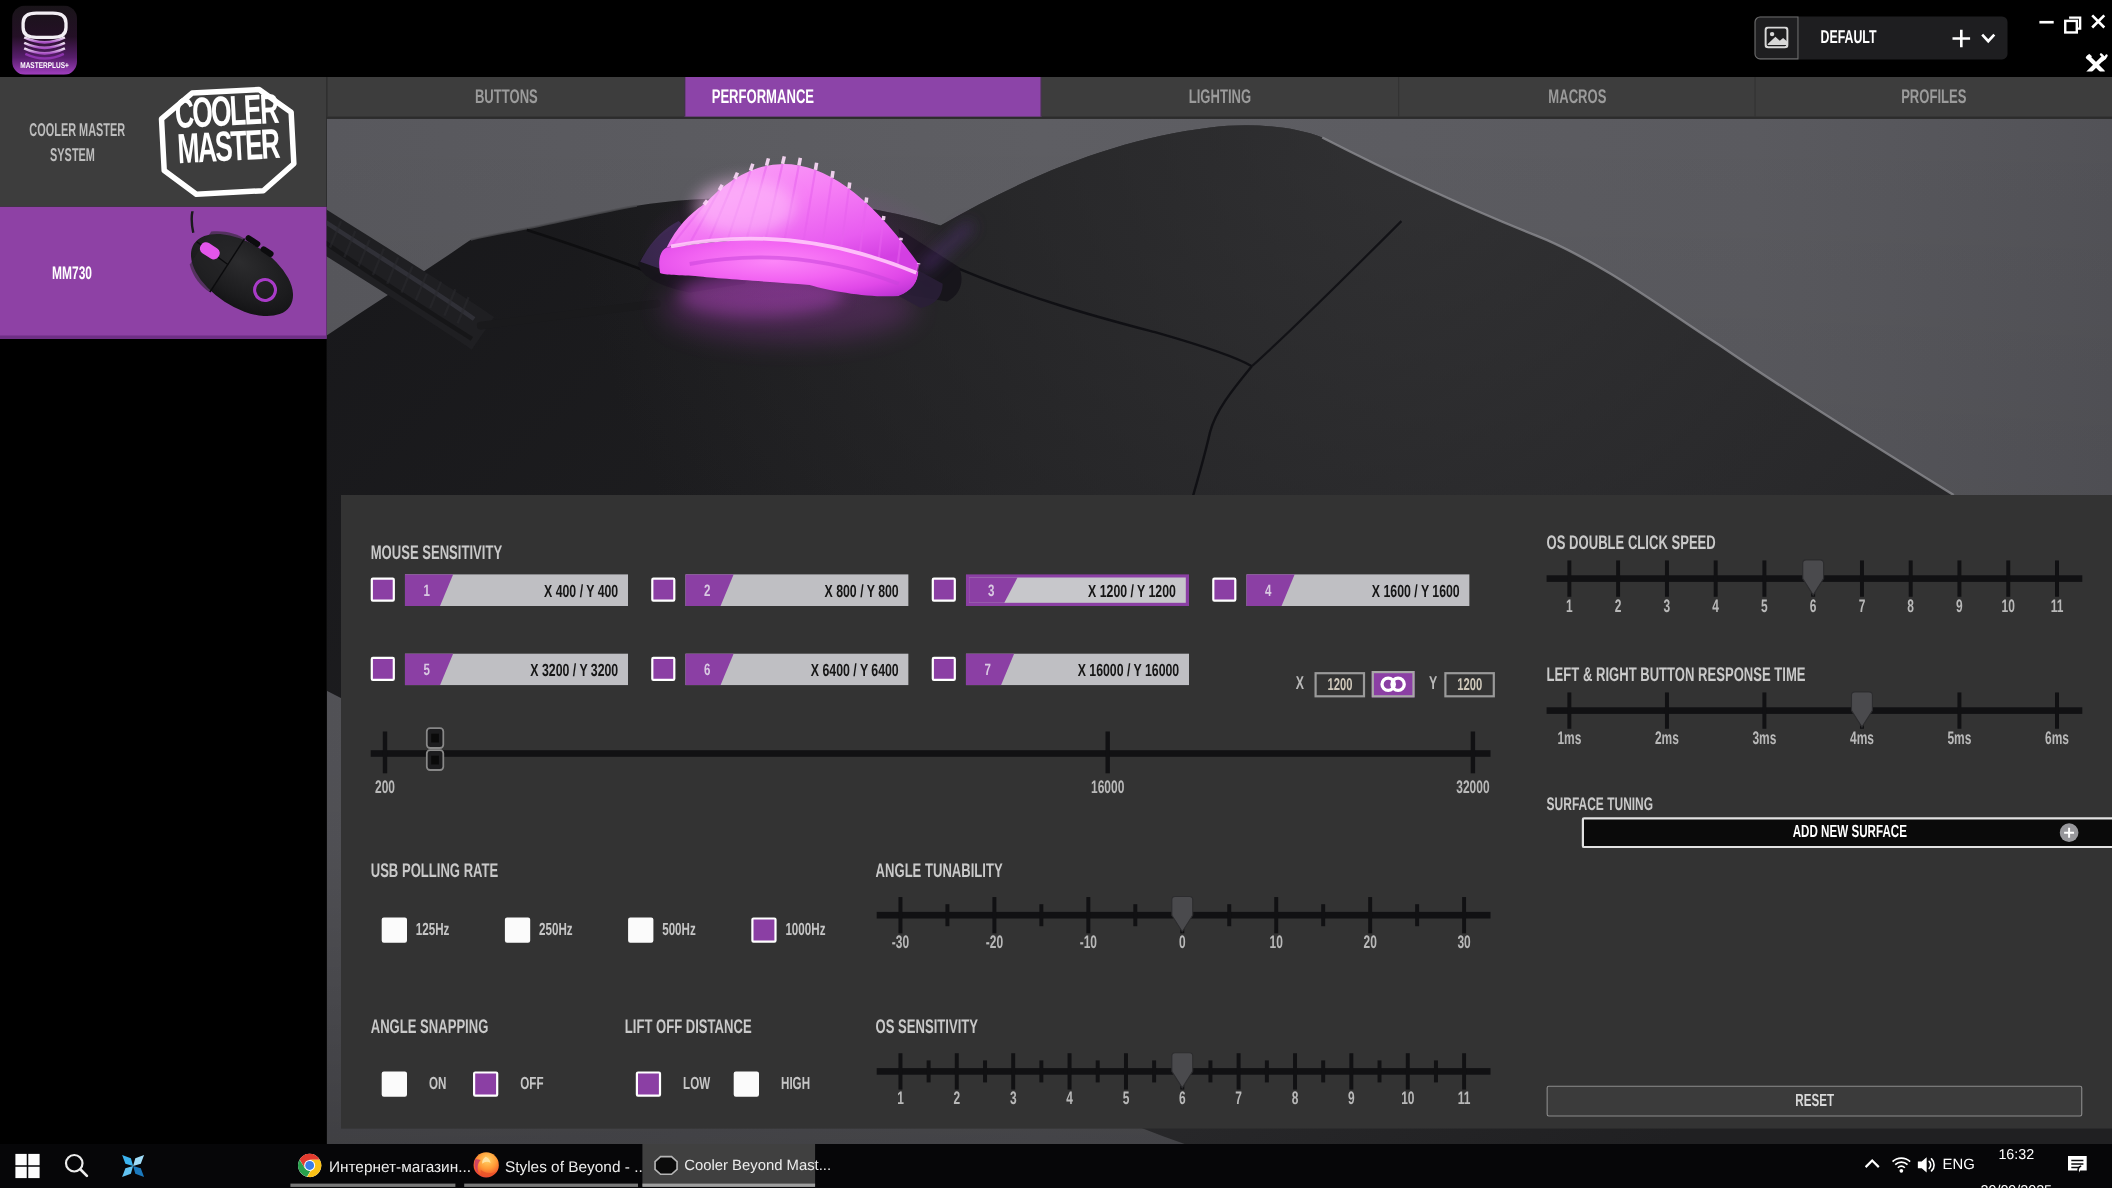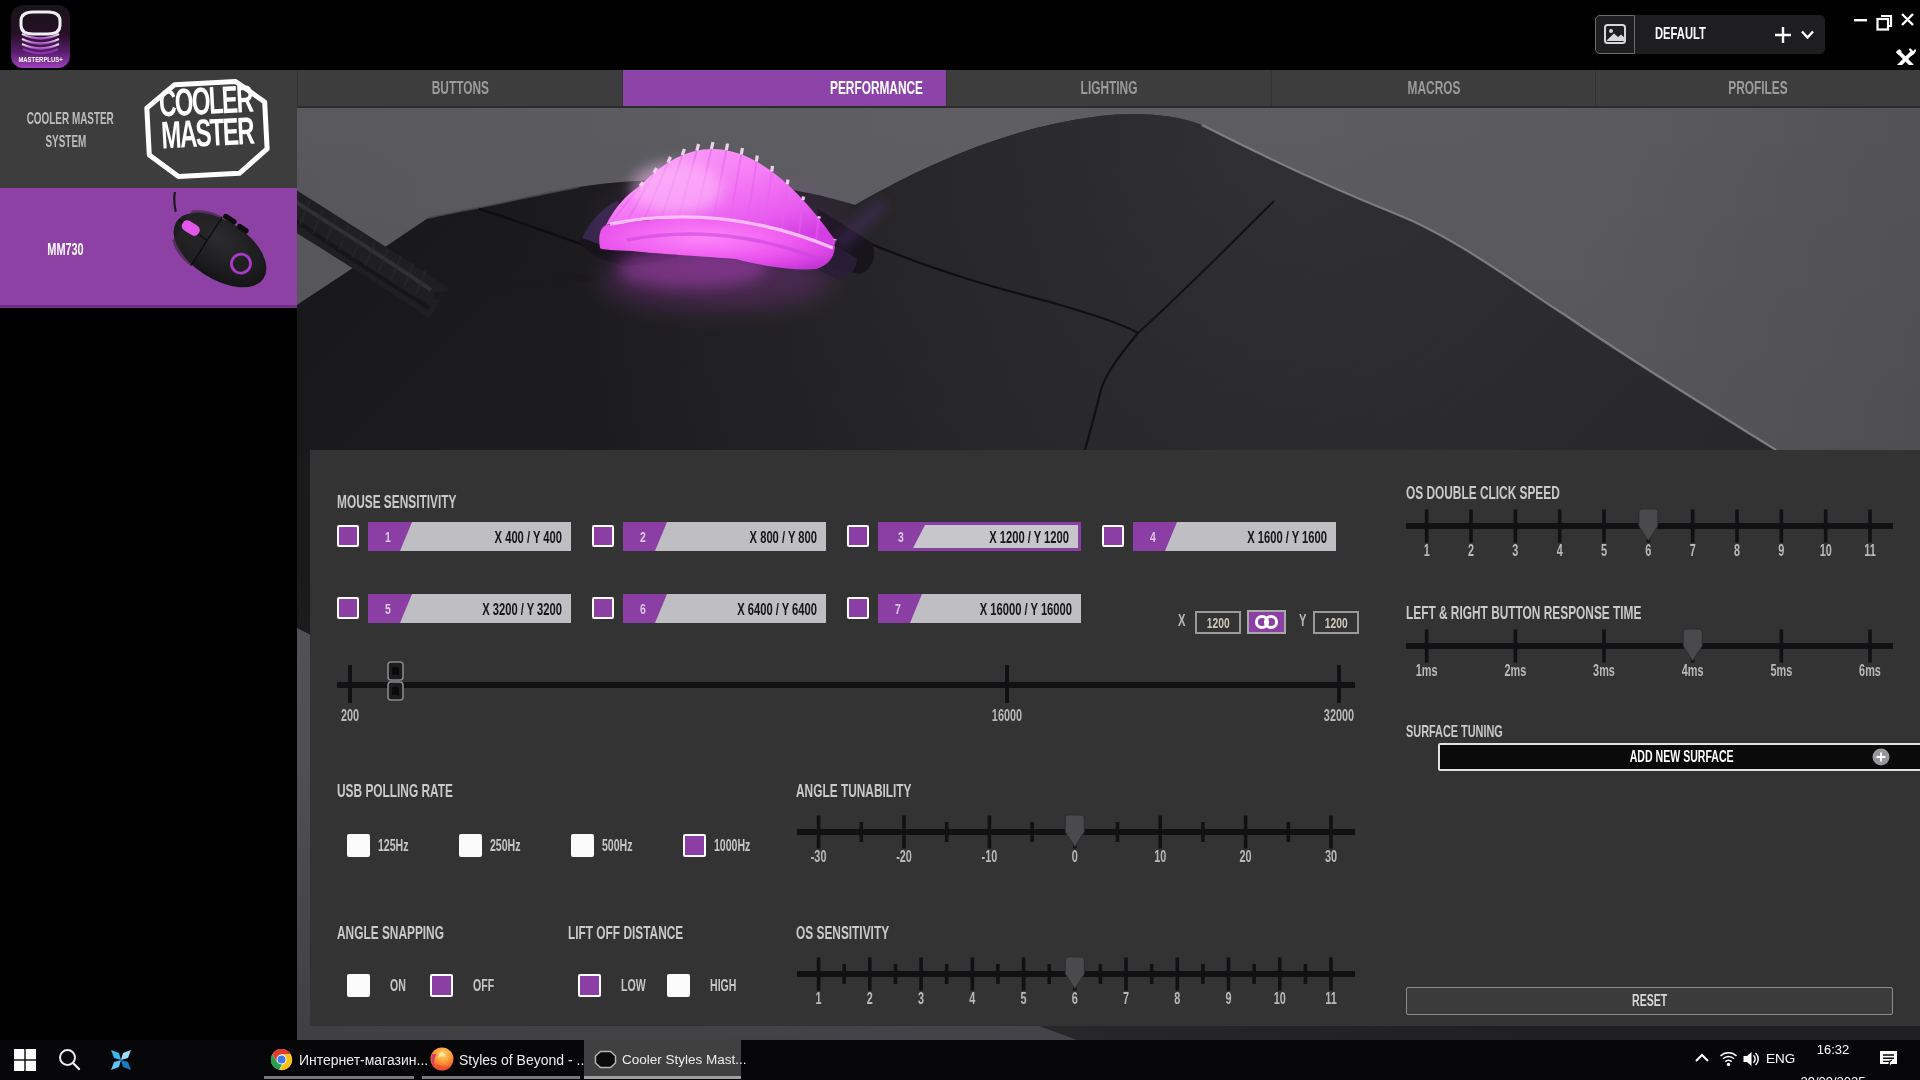--- a/index.html
+++ b/index.html
@@ -90,21 +90,21 @@
   <path d="M21 55 L 56 57" stroke="#0b0b0d" stroke-width="1.2"></path>
   <rect x="26" y="50" width="19" height="11" rx="5" fill="#e356ea"></rect>
   <circle cx="97" cy="58" r="9.5" fill="none" stroke="#a93bc8" stroke-width="2.8"></circle>
   <rect x="56" y="24" width="15" height="5.5" rx="2.7" fill="#0c0c0e"></rect>
   <rect x="73" y="25" width="13" height="5.5" rx="2.7" fill="#0c0c0e"></rect>
  </g>
 </svg>
 
 <div class="abs" style="left:297px;top:70px;width:1623px;height:38px;background:#3d3d3d;border-bottom:2px solid #2c2c2c;"></div>
 <div class="abs" style="left:297px;top:70px;width:325px;height:36px;color:#9b9b9b;font-weight:bold;font-size:18px;text-align:center;line-height:36px;border-left:1px solid #323232;"><span class="condc">BUTTONS</span></div>
-<div class="abs" style="left:622px;top:70px;width:325px;height:36px;background:#8c44a8;color:#fff;font-weight:bold;font-size:18px;text-align:right;line-height:36px;border-left:1px solid #323232;"><span class="condc">PERFORMANCE</span></div>
+<div class="abs" style="left:622px;top:70px;width:325px;height:36px;background:#8c44a8;color:#fff;font-weight:bold;font-size:18px;text-align:left;line-height:36px;border-left:1px solid #323232;"><span class="condc">PERFORMANCE</span></div>
 <div class="abs" style="left:946px;top:70px;width:325px;height:36px;color:#9b9b9b;font-weight:bold;font-size:18px;text-align:center;line-height:36px;border-left:1px solid #323232;"><span class="condc">LIGHTING</span></div>
 <div class="abs" style="left:1271px;top:70px;width:325px;height:36px;color:#9b9b9b;font-weight:bold;font-size:18px;text-align:center;line-height:36px;border-left:1px solid #323232;"><span class="condc">MACROS</span></div>
 <div class="abs" style="left:1595px;top:70px;width:325px;height:36px;color:#9b9b9b;font-weight:bold;font-size:18px;text-align:center;line-height:36px;border-left:1px solid #323232;"><span class="condc">PROFILES</span></div>
 
 <svg class="abs" style="left:297px;top:108px;" width="1623" height="932" viewBox="0 0 1623 932">
  <defs>
   <linearGradient id="pbg" x1="0" y1="0" x2="1" y2="0">
    <stop offset="0" stop-color="#58585d"></stop>
           <stop offset=".4" stop-color="#5e5e63"></stop>
    <stop offset=".8" stop-color="#5a5a5f"></stop>
@@ -526,21 +526,21 @@
  <path d="M8 22.5 C 13 25 19 23.5 22.5 19 C 17 21.5 11 20.5 8 17.5 Z" fill="#e8512a" opacity=".75"></path>
  <path d="M12.5 5.5 C 10 7 9 9.5 9.5 12 C 11.5 9.8 14.5 9.6 17 11.2 C 16.5 8.3 15 6.3 12.5 5.5 Z" fill="#ffe4a8" opacity=".95"></path>
 </svg>
 <div class="abs" style="left:459px;top:1052px;color:#ececec;font-size:14px;">Styles of Beyond - ...</div>
 <div class="abs" style="left:422px;top:1076px;width:158px;height:2.5px;background:#787878;"></div>
 
 <div class="abs" style="left:584px;top:1040px;width:157px;height:38px;background:#404040;"></div>
 <svg class="abs" style="left:594px;top:1050px;" width="23" height="19" viewBox="0 0 23 19">
  <path d="M6.5 1.5 L16.5 1.5 L21.5 6 L21.5 13 L16.5 17.5 L6.5 17.5 L1.5 13 L1.5 6 Z" fill="#0b0b0b" stroke="#b5b5b5" stroke-width="1.5"></path>
 </svg>
-<div class="abs" style="left:622px;top:1052px;color:#ececec;font-size:13.5px;">Cooler Styles Mast...</div>
+<div class="abs" style="left:622px;top:1052px;color:#ececec;font-size:13.5px;">Cooler Beyond Mast...</div>
 <div class="abs" style="left:584px;top:1076px;width:157px;height:3px;background:#9f9f9f;"></div>
 
 <svg class="abs" style="left:1694px;top:1052px;" width="16" height="12" viewBox="0 0 16 12">
       <path d="M2 9 L8 3 L14 9" fill="none" stroke="#fff" stroke-width="2"></path>
     </svg>
 <svg class="abs" style="left:1719px;top:1050px;" width="19" height="18" viewBox="0 0 19 18">
  <g fill="none" stroke="#fff" stroke-width="1.5">
  <path d="M1.5 6 C5.9 1.7 13.1 1.7 17.5 6"></path>
         <path d="M3.9 8.8 C7.1 5.7 11.9 5.7 15.1 8.8"></path>
         <path d="M6.3 11.6 C8.3 9.8 10.7 9.8 12.7 11.6"></path>

